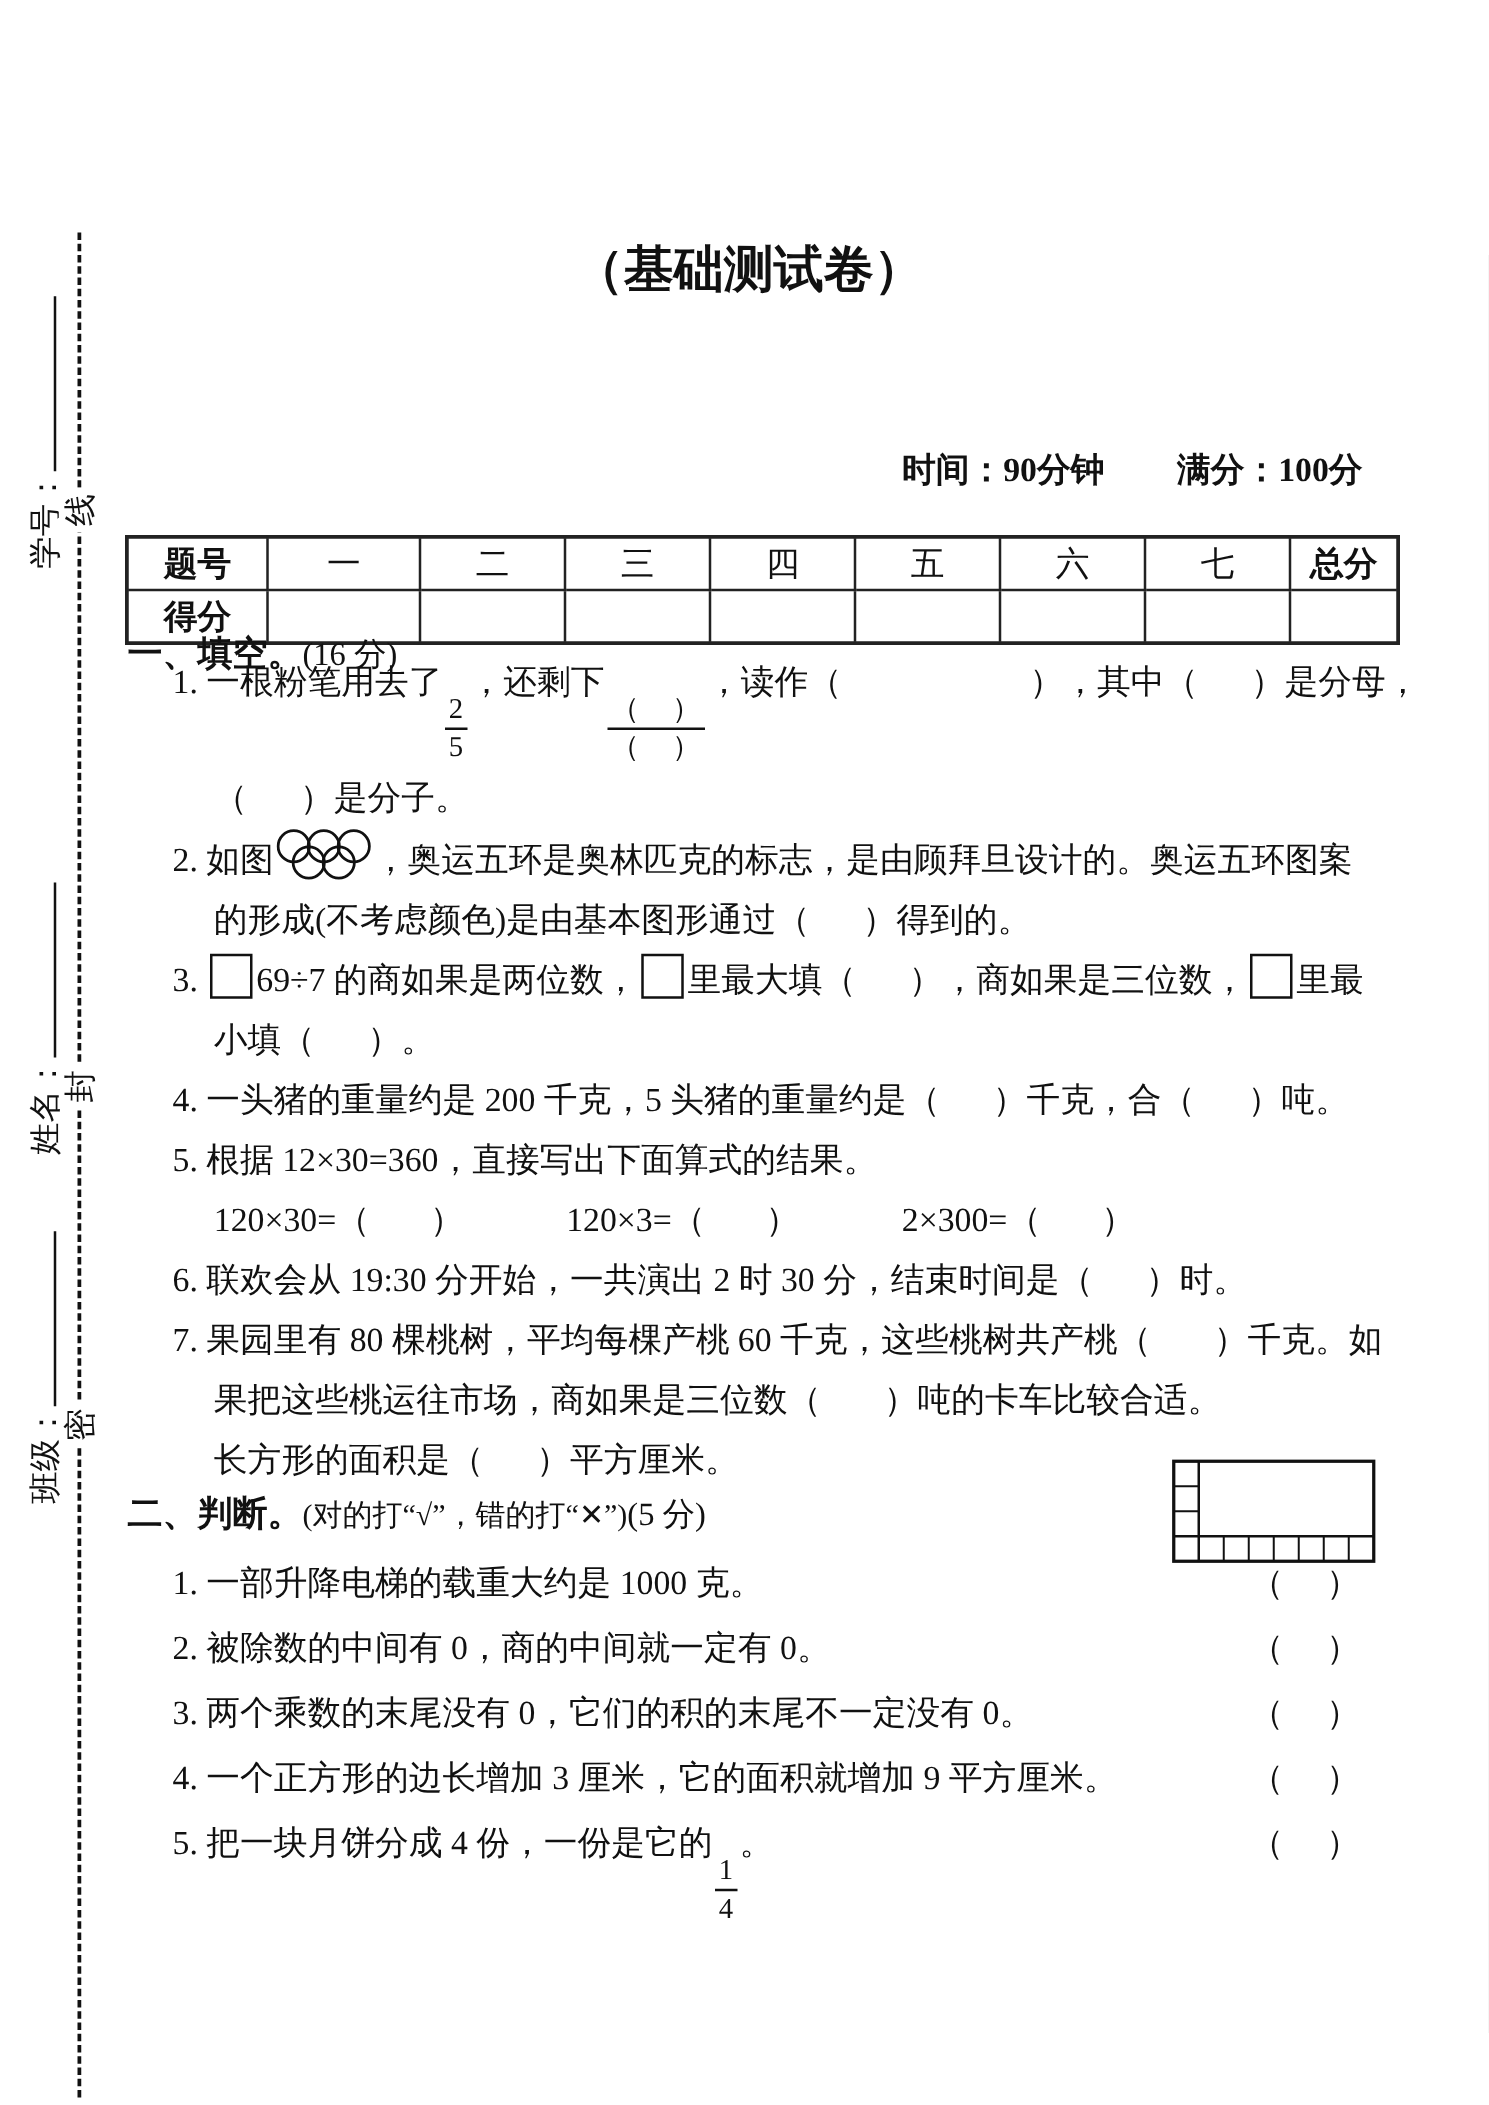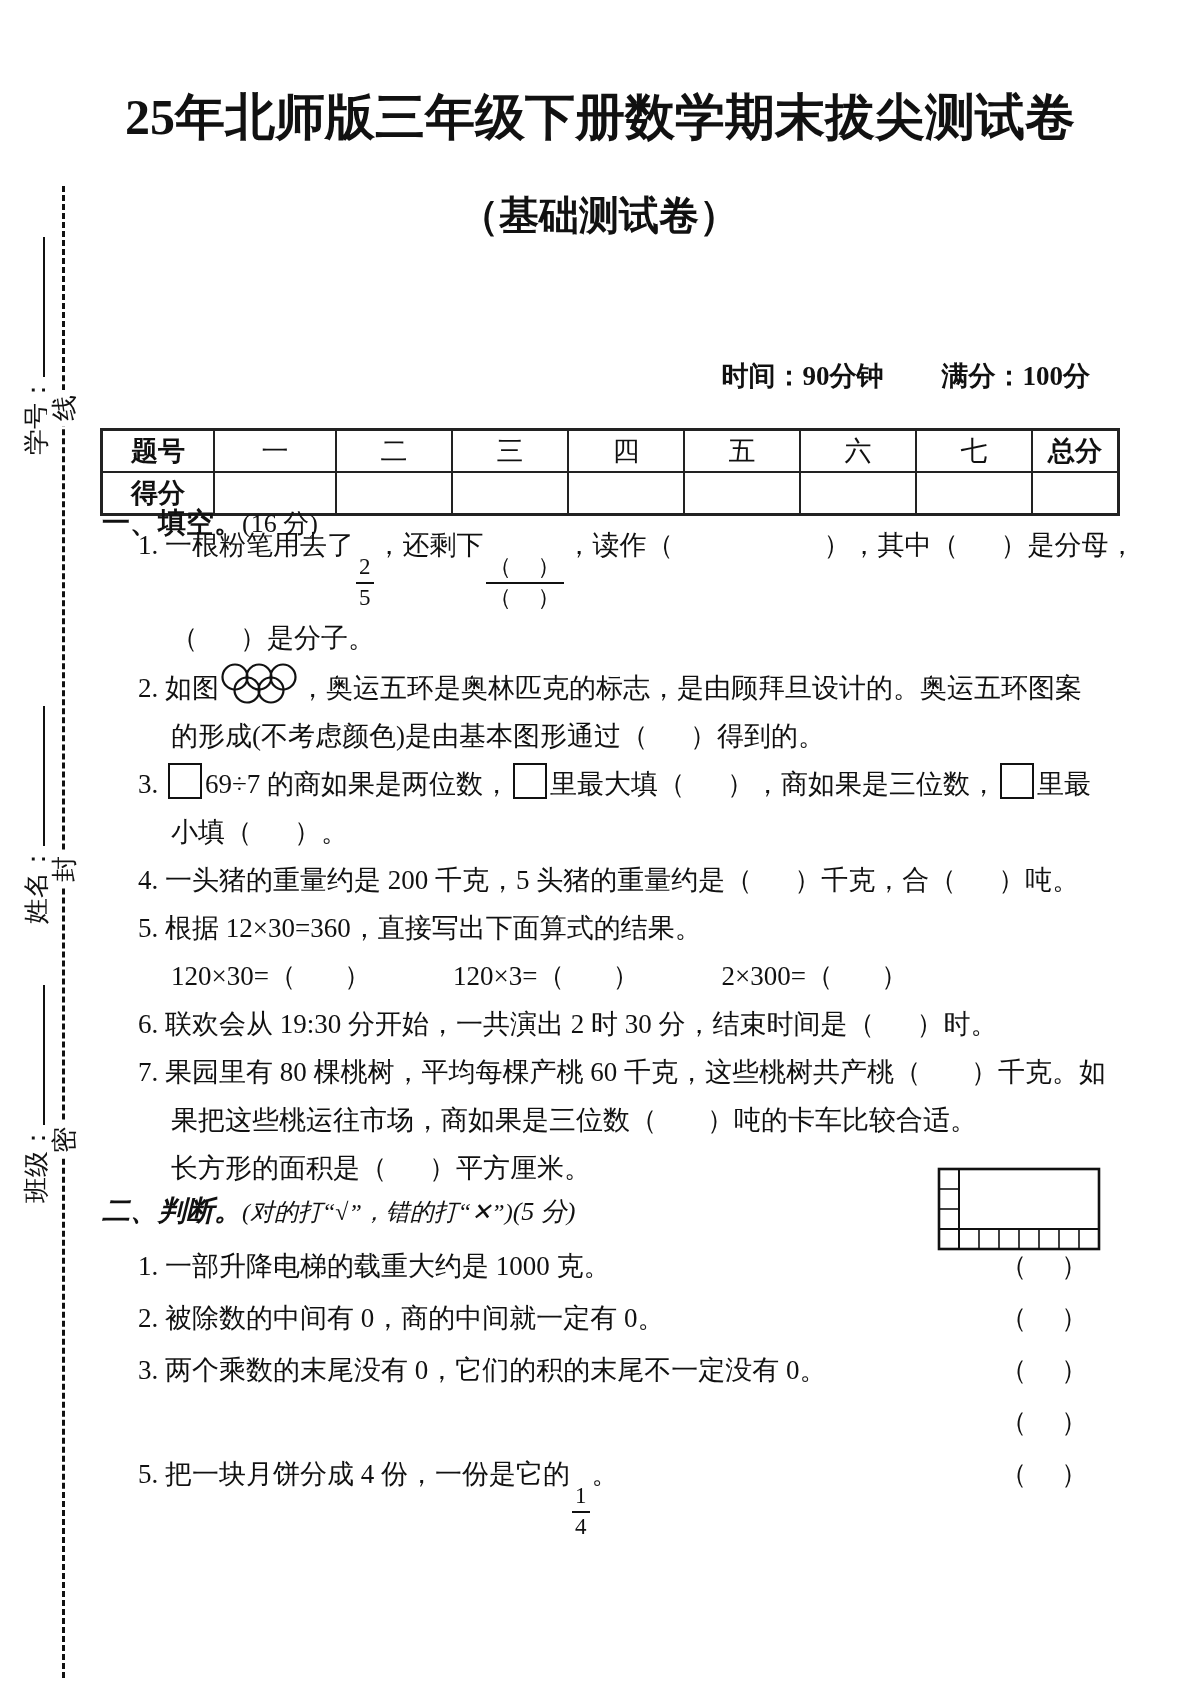--- a/index.html
+++ b/index.html
@@ -31,21 +31,21 @@
   }
   #score-table td{border:2px solid #222;height:40px;padding:0;}
   #score-table{border:3px solid #222;}
   #score-table tr td:first-child{font-weight:bold;}
   #score-table tr.hdr td:last-child{font-weight:bold;}
   .sec-head{position:absolute;left:2px;font-size:28px;white-space:nowrap;}
   .sec-title{font-weight:bold;}
   .sec-note{font-size:24px;}
   .sec-points{font-size:26px;}
   #sec1-head{top:504px;}
-  #sec2-head{top:1192px;font-style:italic;}
+  #sec2-head{top:1192px;}
   #q-list{position:absolute;top:522px;left:38px;width:958px;}
   .qline{font-size:27px;line-height:46px;white-space:nowrap;margin-bottom:2px;}
   .cont{padding-left:33px;}
   .bk{display:inline-block;}
   .sp{display:inline-block;}
   .box{display:inline-block;width:30px;height:32px;border:2px solid #111;vertical-align:-6px;margin:0 3px;}
   .frac{display:inline-flex;flex-direction:column;align-items:center;vertical-align:-20px;font-size:23px;line-height:1.25;margin:0 2px;}
   .frac .d{border-top:2px solid #111;padding:0 3px;}
   .frac .n{padding:0 3px;}
   .frac .pb{display:inline-block;width:26px;}
@@ -73,21 +73,20 @@
   <div class="vfield" style="top:1061px;">
     <span>班级：</span><span class="uline"></span>
   </div>
 
   <div class="sealchar" style="top:390px;">线</div>
   <div class="sealchar" style="top:851px;">封</div>
   <div class="sealchar" style="top:1122px;">密</div>
 
   <div id="content">
 
-    <div id="page-title">25年北师版三年级下册数学期末拔尖测试卷</div>
     <div id="subtitle">（基础测试卷）</div>
 
     <div id="exam-info">
       <span>时间：90分钟</span><span class="gap"></span><span>满分：100分</span>
     </div>
 
     <table id="score-table">
       <tbody>
           <tr class="hdr">
             <td style="width: 110px;">题号</td>
@@ -174,20 +173,21 @@
           <span class="jtext"><span>2. 被除数的中间有 0，商的中间就一定有 0。</span></span>
           <span class="jfill"></span>
           <span class="jans">（<span class="bk" style="width: 34px;"></span>）</span>
         </div>
         <div class="jline">
           <span class="jtext"><span>3. 两个乘数的末尾没有 0，它们的积的末尾不一定没有 0。</span></span>
           <span class="jfill"></span>
           <span class="jans">（<span class="bk" style="width: 34px;"></span>）</span>
         </div>
         <div class="jline">
+          <span class="jtext"><span>4. 一个正方形的边长增加 3 厘米，它的面积就增加 9 平方厘米。</span></span>
           <span class="jfill"></span>
           <span class="jans">（<span class="bk" style="width: 34px;"></span>）</span>
         </div>
         <div class="jline">
           <span class="jtext"><span>5. 把一块月饼分成 4 份，一份是它的</span><span class="frac">
               <span class="n">1</span>
               <span class="d">4</span>
             </span><span>。</span></span>
           <span class="jfill"></span>
           <span class="jans">（<span class="bk" style="width: 34px;"></span>）</span>

